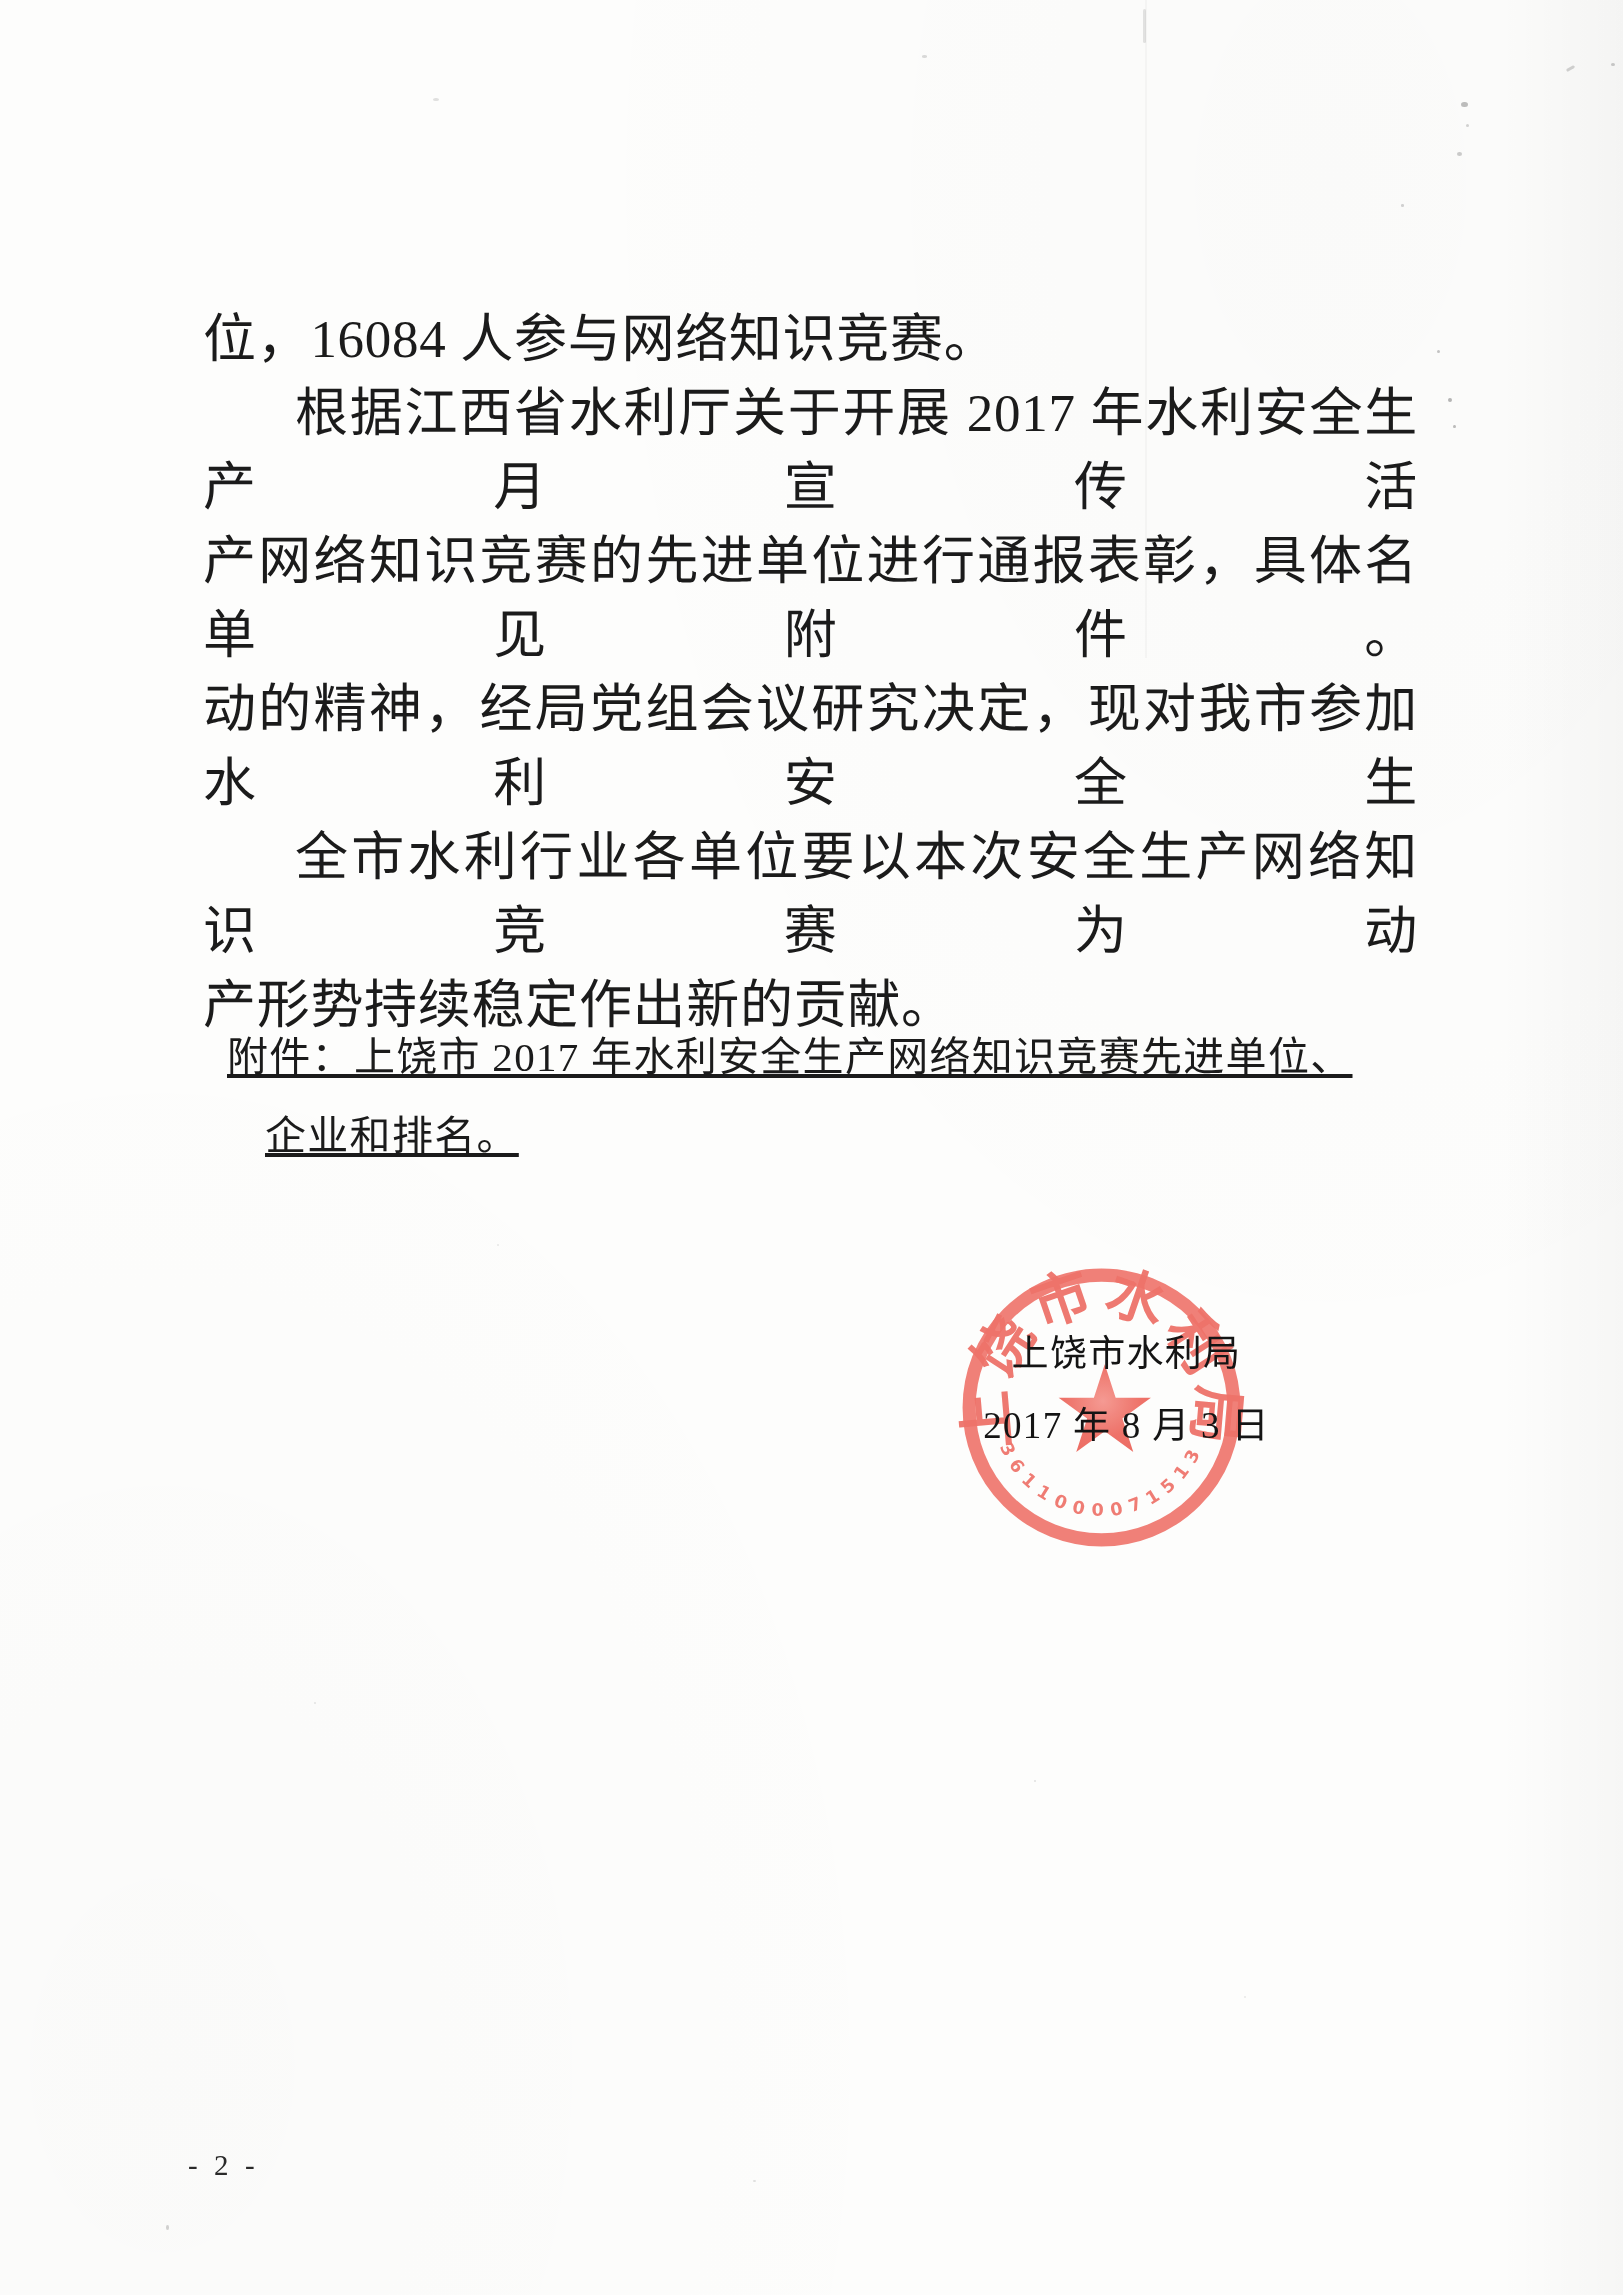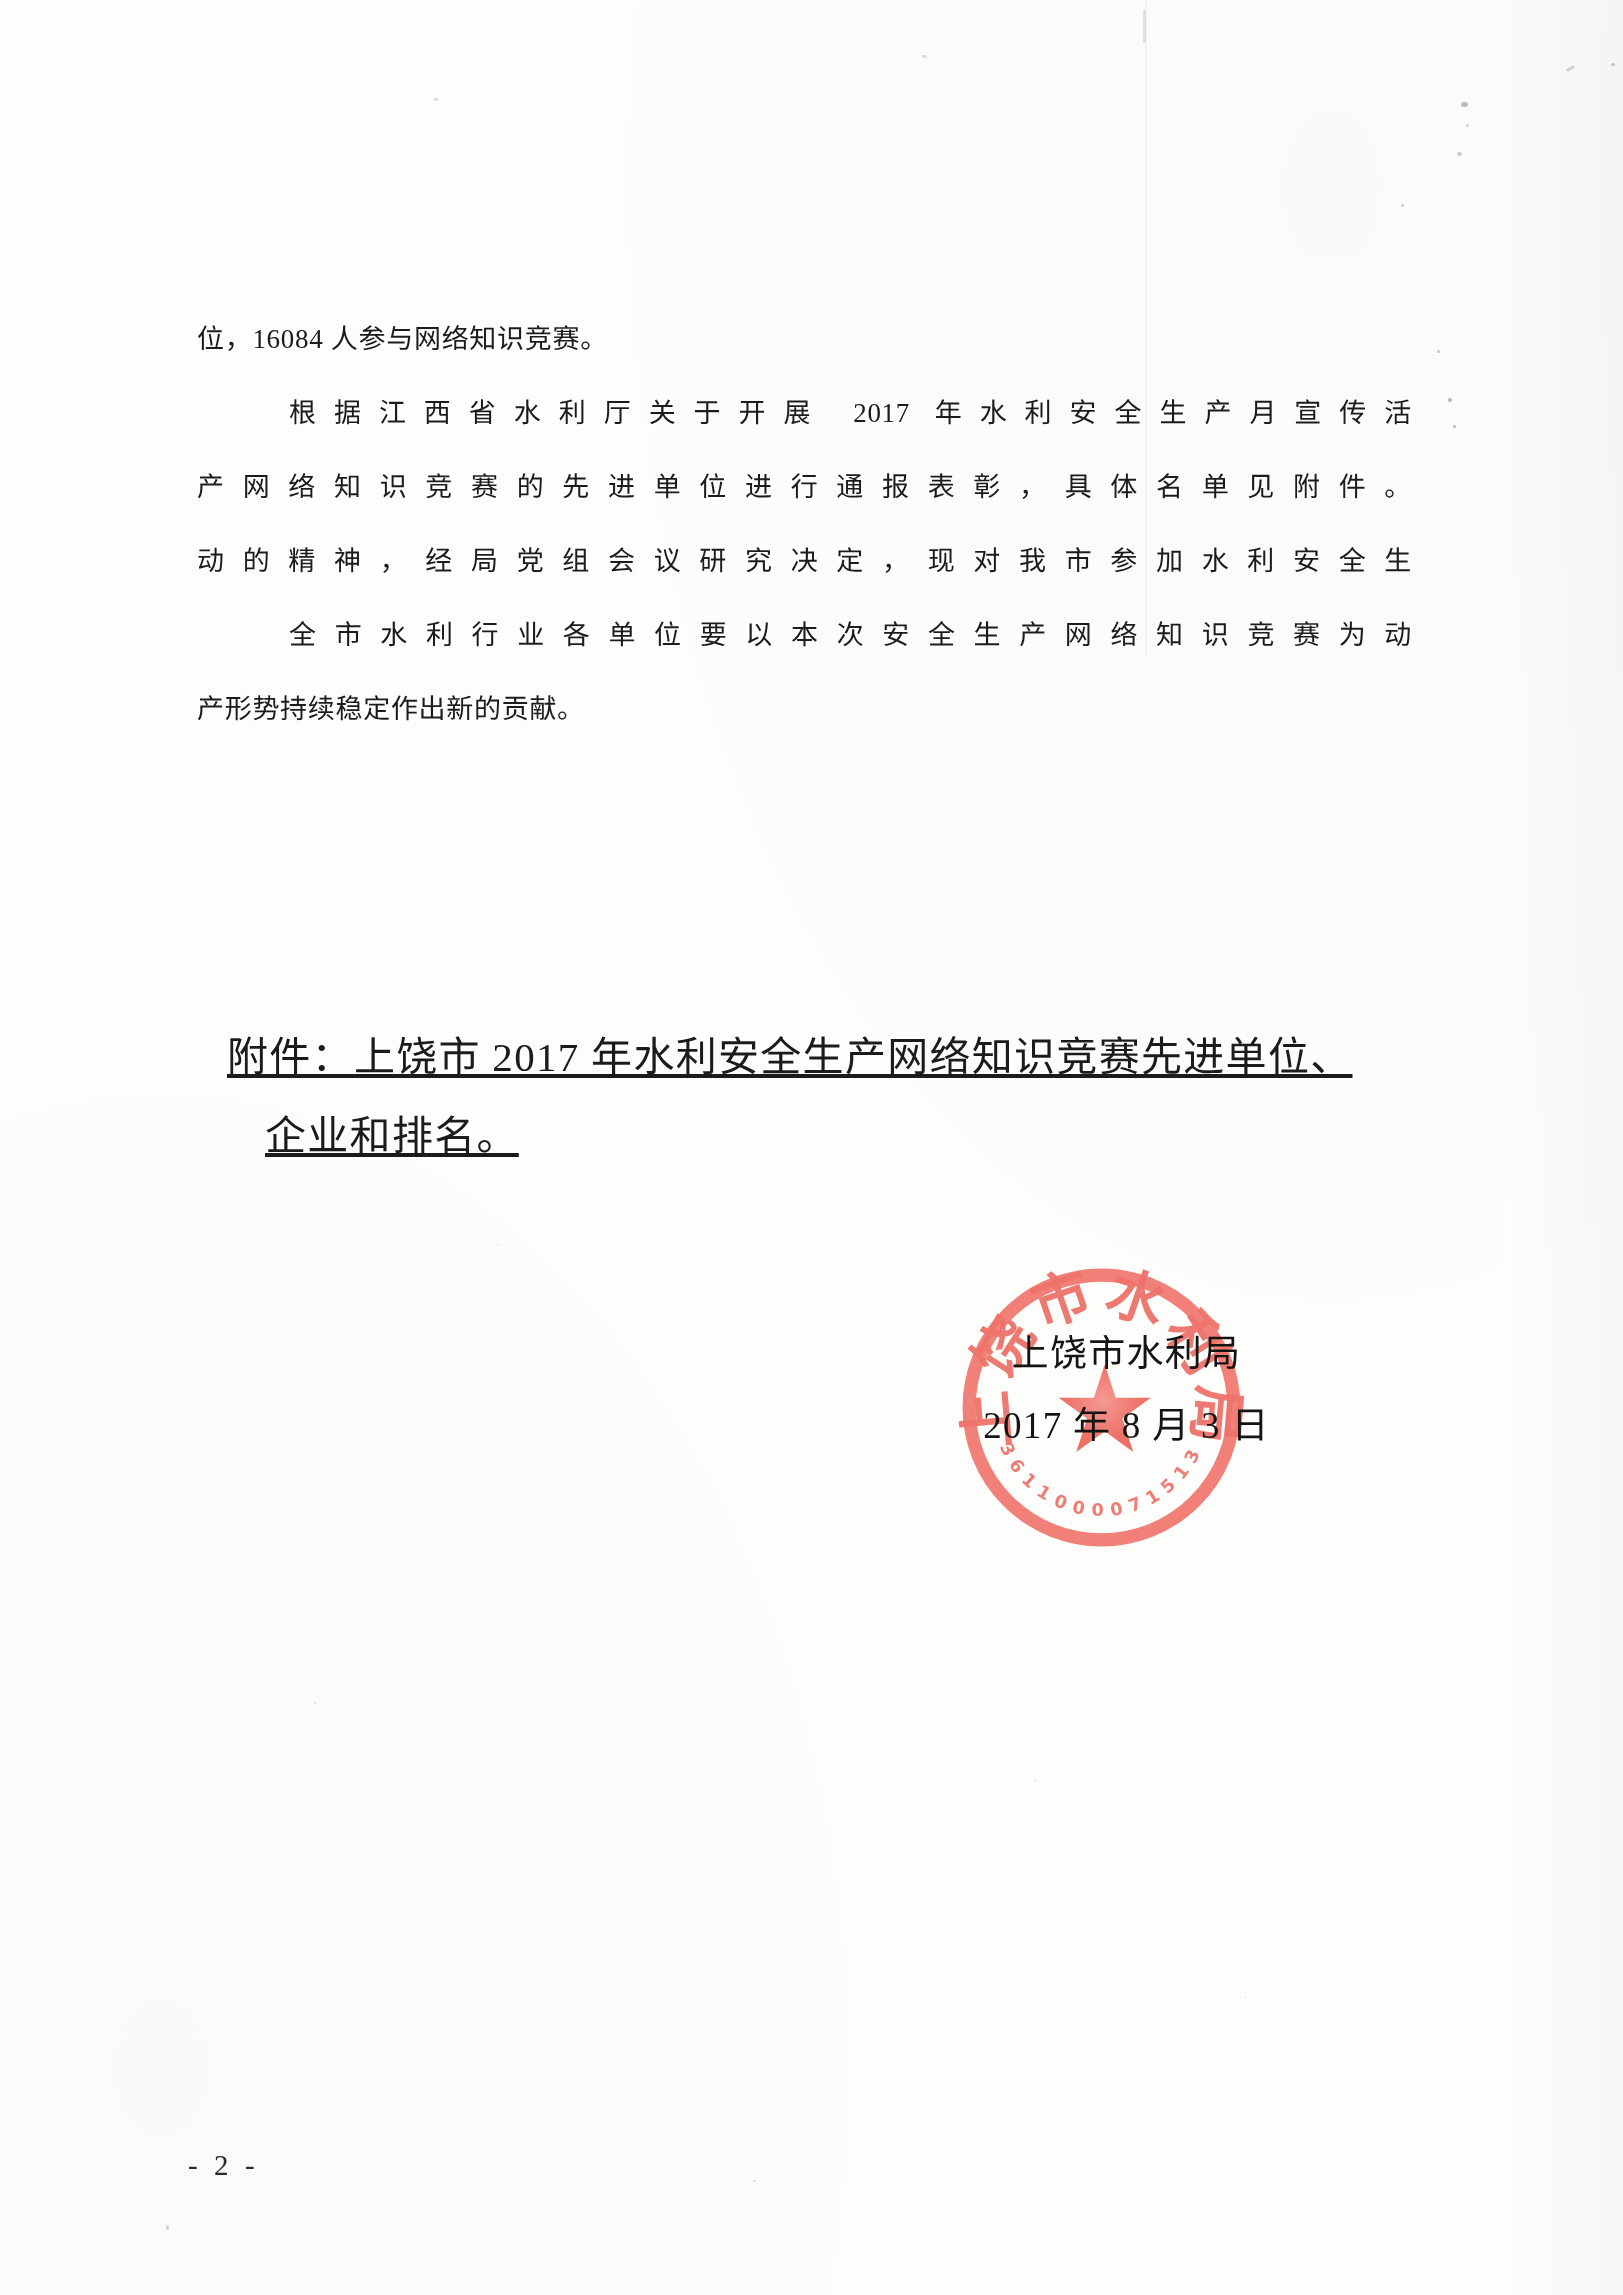--- a/index.html
+++ b/index.html
@@ -21,22 +21,22 @@
     background:linear-gradient(to right, rgba(0,0,0,0), rgba(0,0,0,0.028));
     pointer-events:none;
   }
   .crease{position:absolute;left:1145px;top:0;width:2px;height:658px;
     background:rgba(90,90,90,0.045);}
   .crease-top{position:absolute;left:1143px;top:9.2px;width:3.3px;height:34px;
     background:rgba(70,70,70,0.14);border-radius:2px;}
   .speck{position:absolute;background:#6f6f6f;border-radius:50%;}
 
   .body-text{
-    position:absolute;left:197px;top:302px;width:1215px;
-    font-size:27px;line-height:74px;letter-spacing:0.7px;
+    position:absolute;left:203px;top:302px;width:1215px;
+    font-size:53px;line-height:74px;letter-spacing:0.7px;
   }
   .body-text p{margin:0;white-space:nowrap;}
   .body-text p.fill{white-space:normal;text-align:justify;text-align-last:justify;}
   .body-text p.indent{text-indent:92px;}
 
   .attachment{
     position:absolute;left:227px;top:1018px;
     font-size:41px;line-height:79px;letter-spacing:1.3px;text-decoration:underline;
   }
   .attachment p{margin:0;white-space:nowrap;}

